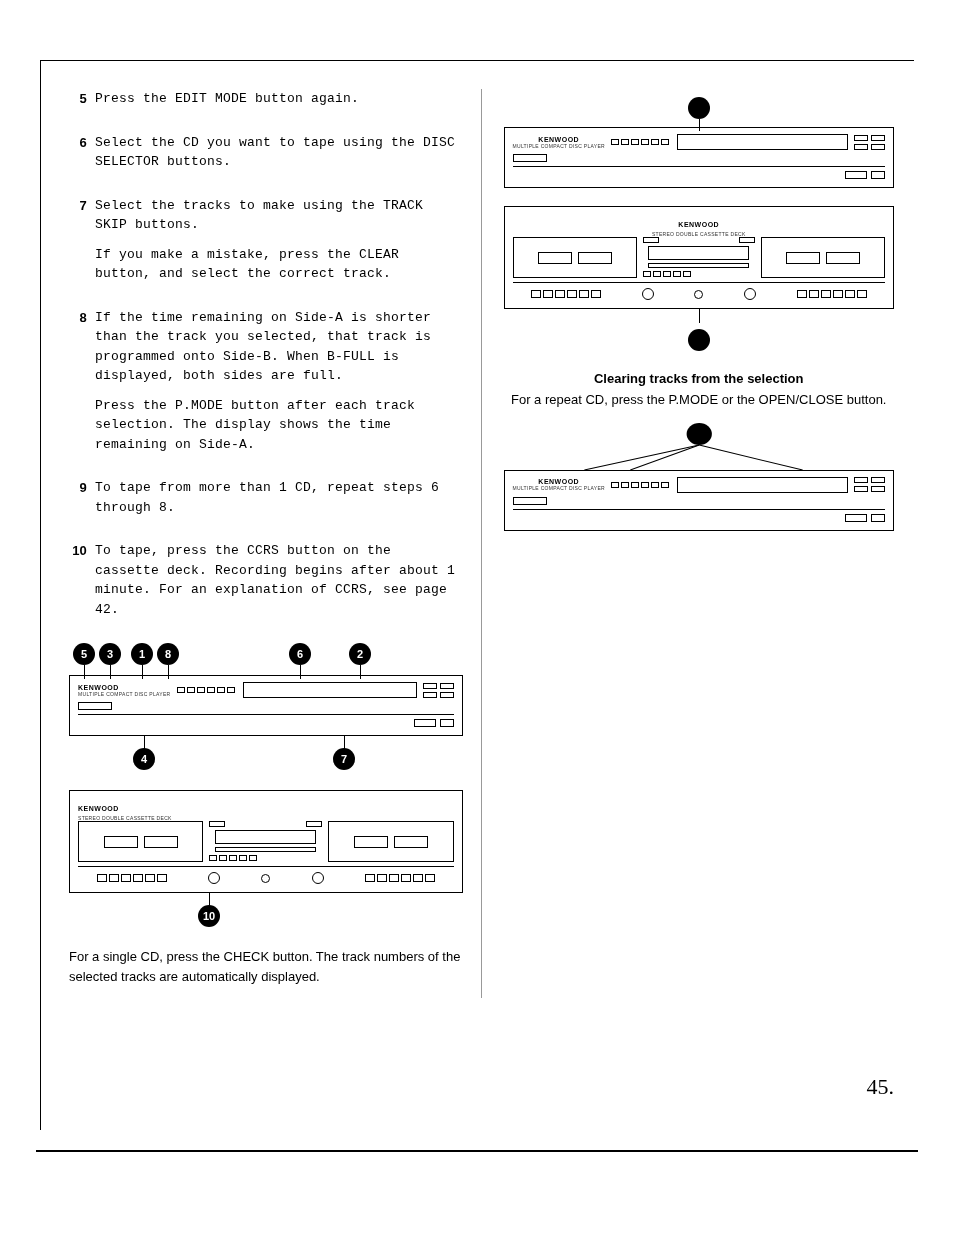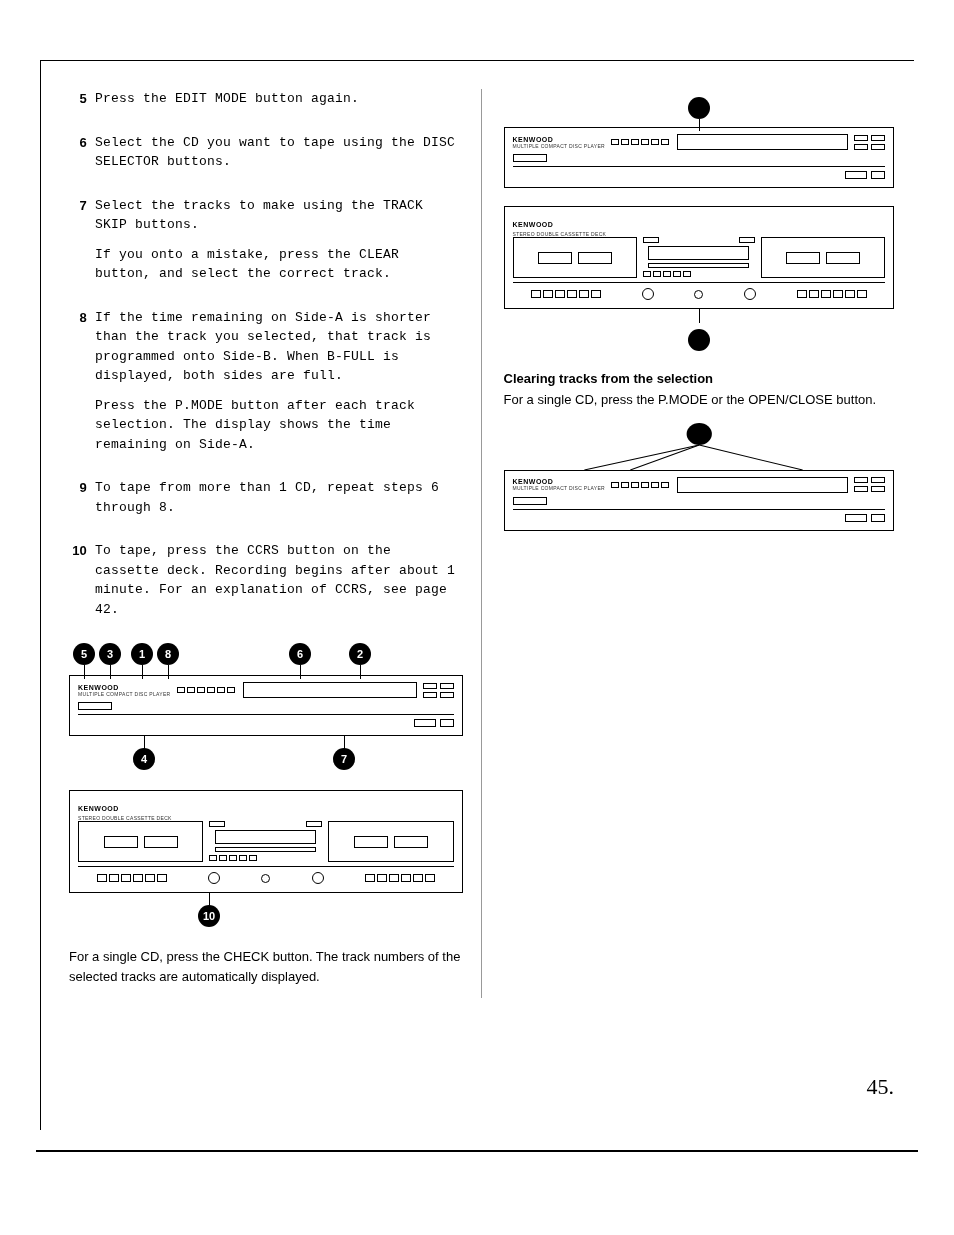--- a/index.html
+++ b/index.html
@@ -25,21 +25,21 @@
   .columns {
     display: flex;
     gap: 0;
   }
   .col {
     width: 50%;
     padding-right: 18px;
     position: relative;
   }
   .col-left { border-right: 1px solid #999; }
-  .col-right { padding-left: 22px; padding-right: 0; }
+  .col-right { padding-left: 22px; padding-right: 0; text-align: center; }
   .step {
     display: flex;
     margin-bottom: 14px;
     font-size: 13px;
     line-height: 1.5;
     letter-spacing: 0.2px;
   }
   .step-num {
     width: 26px;
     flex-shrink: 0;
@@ -248,21 +248,21 @@
           <div class="step-num">6</div>
           <div class="step-body">
             <p>Select the CD you want to tape using the DISC SELECTOR buttons.</p>
           </div>
         </div>
 
         <div class="step">
           <div class="step-num">7</div>
           <div class="step-body">
             <p>Select the tracks to make using the TRACK SKIP buttons.</p>
-            <p>If you onto a mistake, press the CLEAR button, and select the correct track.</p>
+            <p>If you make a mistake, press the CLEAR button, and select the correct track.</p>
           </div>
         </div>
 
         <div class="step">
           <div class="step-num">8</div>
           <div class="step-body">
             <p>If the time remaining on Side-A is shorter than the track you selected, that track is programmed onto Side-B. When B-FULL is displayed, both sides are full.</p>
             <p>Press the P.MODE button after each track selection. The display shows the time remaining on Side-A.</p>
           </div>
         </div>
@@ -501,21 +501,21 @@
               </div>
             </div>
           </div>
           <div class="single-dot-block" style="height:44px;">
             <span class="callout-line" style="left:50%; top:0; height:14px;"></span>
             <div class="single-dot" style="margin-top:18px;"></div>
           </div>
         </div>
 
         <div class="subhead">Clearing tracks from the selection</div>
-        <p class="para">For a single CD, press the P.MODE or the OPEN/CLOSE button.</p>
+        <p class="para">For a repeat CD, press the P.MODE or the OPEN/CLOSE button.</p>
 
         <div class="device-block">
           <div class="fan-lines">
             <svg viewBox="0 0 340 48" preserveAspectRatio="none">
               <circle cx="170" cy="12" r="11" fill="#000"></circle>
               <line x1="170" y1="23" x2="70" y2="48" stroke="#000" stroke-width="1"></line>
               <line x1="170" y1="23" x2="110" y2="48" stroke="#000" stroke-width="1"></line>
               <line x1="170" y1="23" x2="260" y2="48" stroke="#000" stroke-width="1"></line>
             </svg>
           </div>

